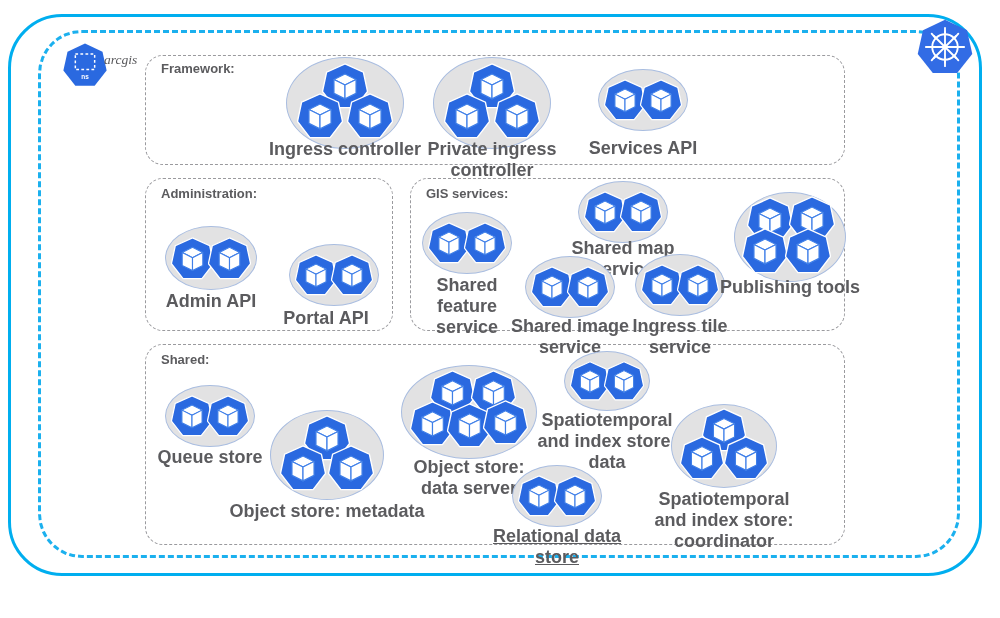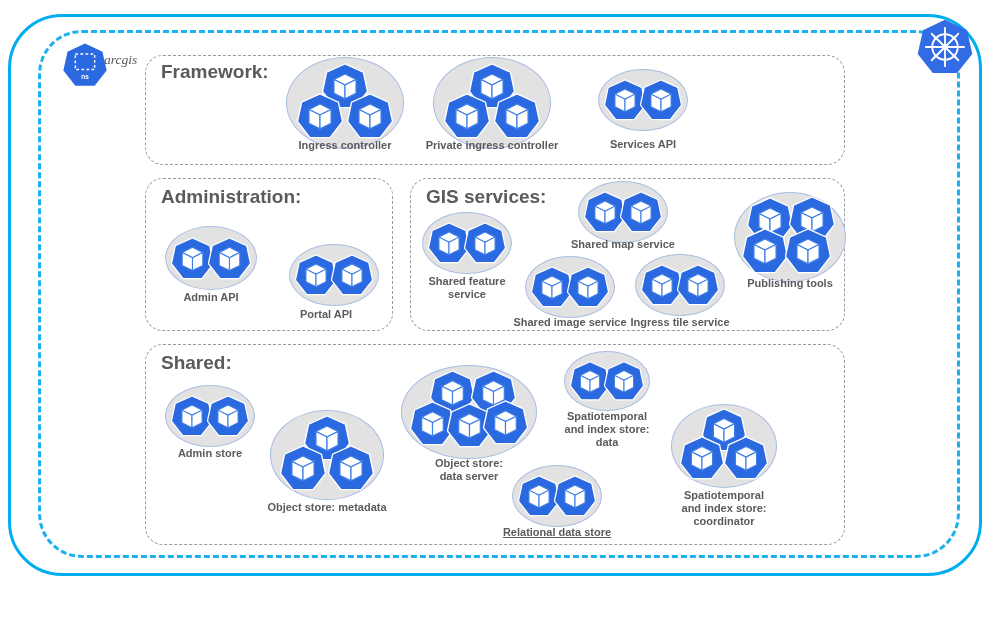--- a/index.html
+++ b/index.html
@@ -69,21 +69,21 @@
 
   
   .section {
     position: absolute;
     border: 1.6px dashed #9a9a9e;
     border-radius: 18px;
     box-sizing: border-box;
   }
   .section-title {
     position: absolute;
-    font-size: 19px;
+    font-size: 13px;
     font-weight: bold;
     color: #5b5b5e;
     white-space: nowrap;
   }
   #section-framework     { left: 145px; top:  55px; width: 700px; height: 110px; }
   #section-administration{ left: 145px; top: 178px; width: 248px; height: 153px; }
   #section-gis           { left: 410px; top: 178px; width: 435px; height: 153px; }
   #section-storage       { left: 145px; top: 344px; width: 700px; height: 201px; }
 
   #title-framework      { left: 161px; top:  61px; }
@@ -99,21 +99,21 @@
     position: absolute;
     left: 0;
     top: 0;
     background: #e2e2e3;
     border: 1.4px solid #a9bde0;
     border-radius: 50%;
     box-sizing: border-box;
   }
   .pod-caption {
     position: absolute;
-    font-size: 11px;
+    font-size: 18px;
     font-weight: bold;
     color: #5b5b5e;
     text-align: center;
     line-height: 1.17;
     white-space: pre-line;
   }
 </style>
 </head>
 <body>
 
@@ -489,21 +489,21 @@
           <g stroke="#ffffff" stroke-width="4" stroke-linejoin="round" fill="none">
             <polygon points="50,24 76,38 76,68 50,82 24,68 24,38" fill="#ffffff" opacity="0"></polygon>
           </g>
           <g fill="#ffffff" stroke="#3f7fe8" stroke-width="2.6" stroke-linejoin="round">
             <polygon points="50,24 74,36 50,48 26,36"></polygon>
             <polygon points="26,36 50,48 50,78 26,66"></polygon>
             <polygon points="74,36 74,66 50,78 50,48"></polygon>
           </g>
         </svg></div>
     </div>
-    <div class="pod-caption" style="width: 130px; left: 145px; top: 447px;">Admin store</div>
+    <div class="pod-caption" style="width: 130px; left: 145px; top: 447px;">Queue store</div>
     <div class="pod-group" style="left: 270px; top: 410px; width: 114px; height: 90px;">
       <div class="pod-ellipse" style="width: 114px; height: 90px;"></div>
       <div style="position: absolute; width: 46px; height: 46px; left: 34px; top: 4.9px;"><svg viewBox="0 0 100 100" width="46" height="46">
           <polygon points="50,2 90,20 99,62 72,97 28,97 1,62 10,20" fill="#2a69e0" stroke="#ffffff" stroke-width="3"></polygon>
           <g stroke="#ffffff" stroke-width="4" stroke-linejoin="round" fill="none">
             <polygon points="50,24 76,38 76,68 50,82 24,68 24,38" fill="#ffffff" opacity="0"></polygon>
           </g>
           <g fill="#ffffff" stroke="#3f7fe8" stroke-width="2.6" stroke-linejoin="round">
             <polygon points="50,24 74,36 50,48 26,36"></polygon>
             <polygon points="26,36 50,48 50,78 26,66"></polygon>

